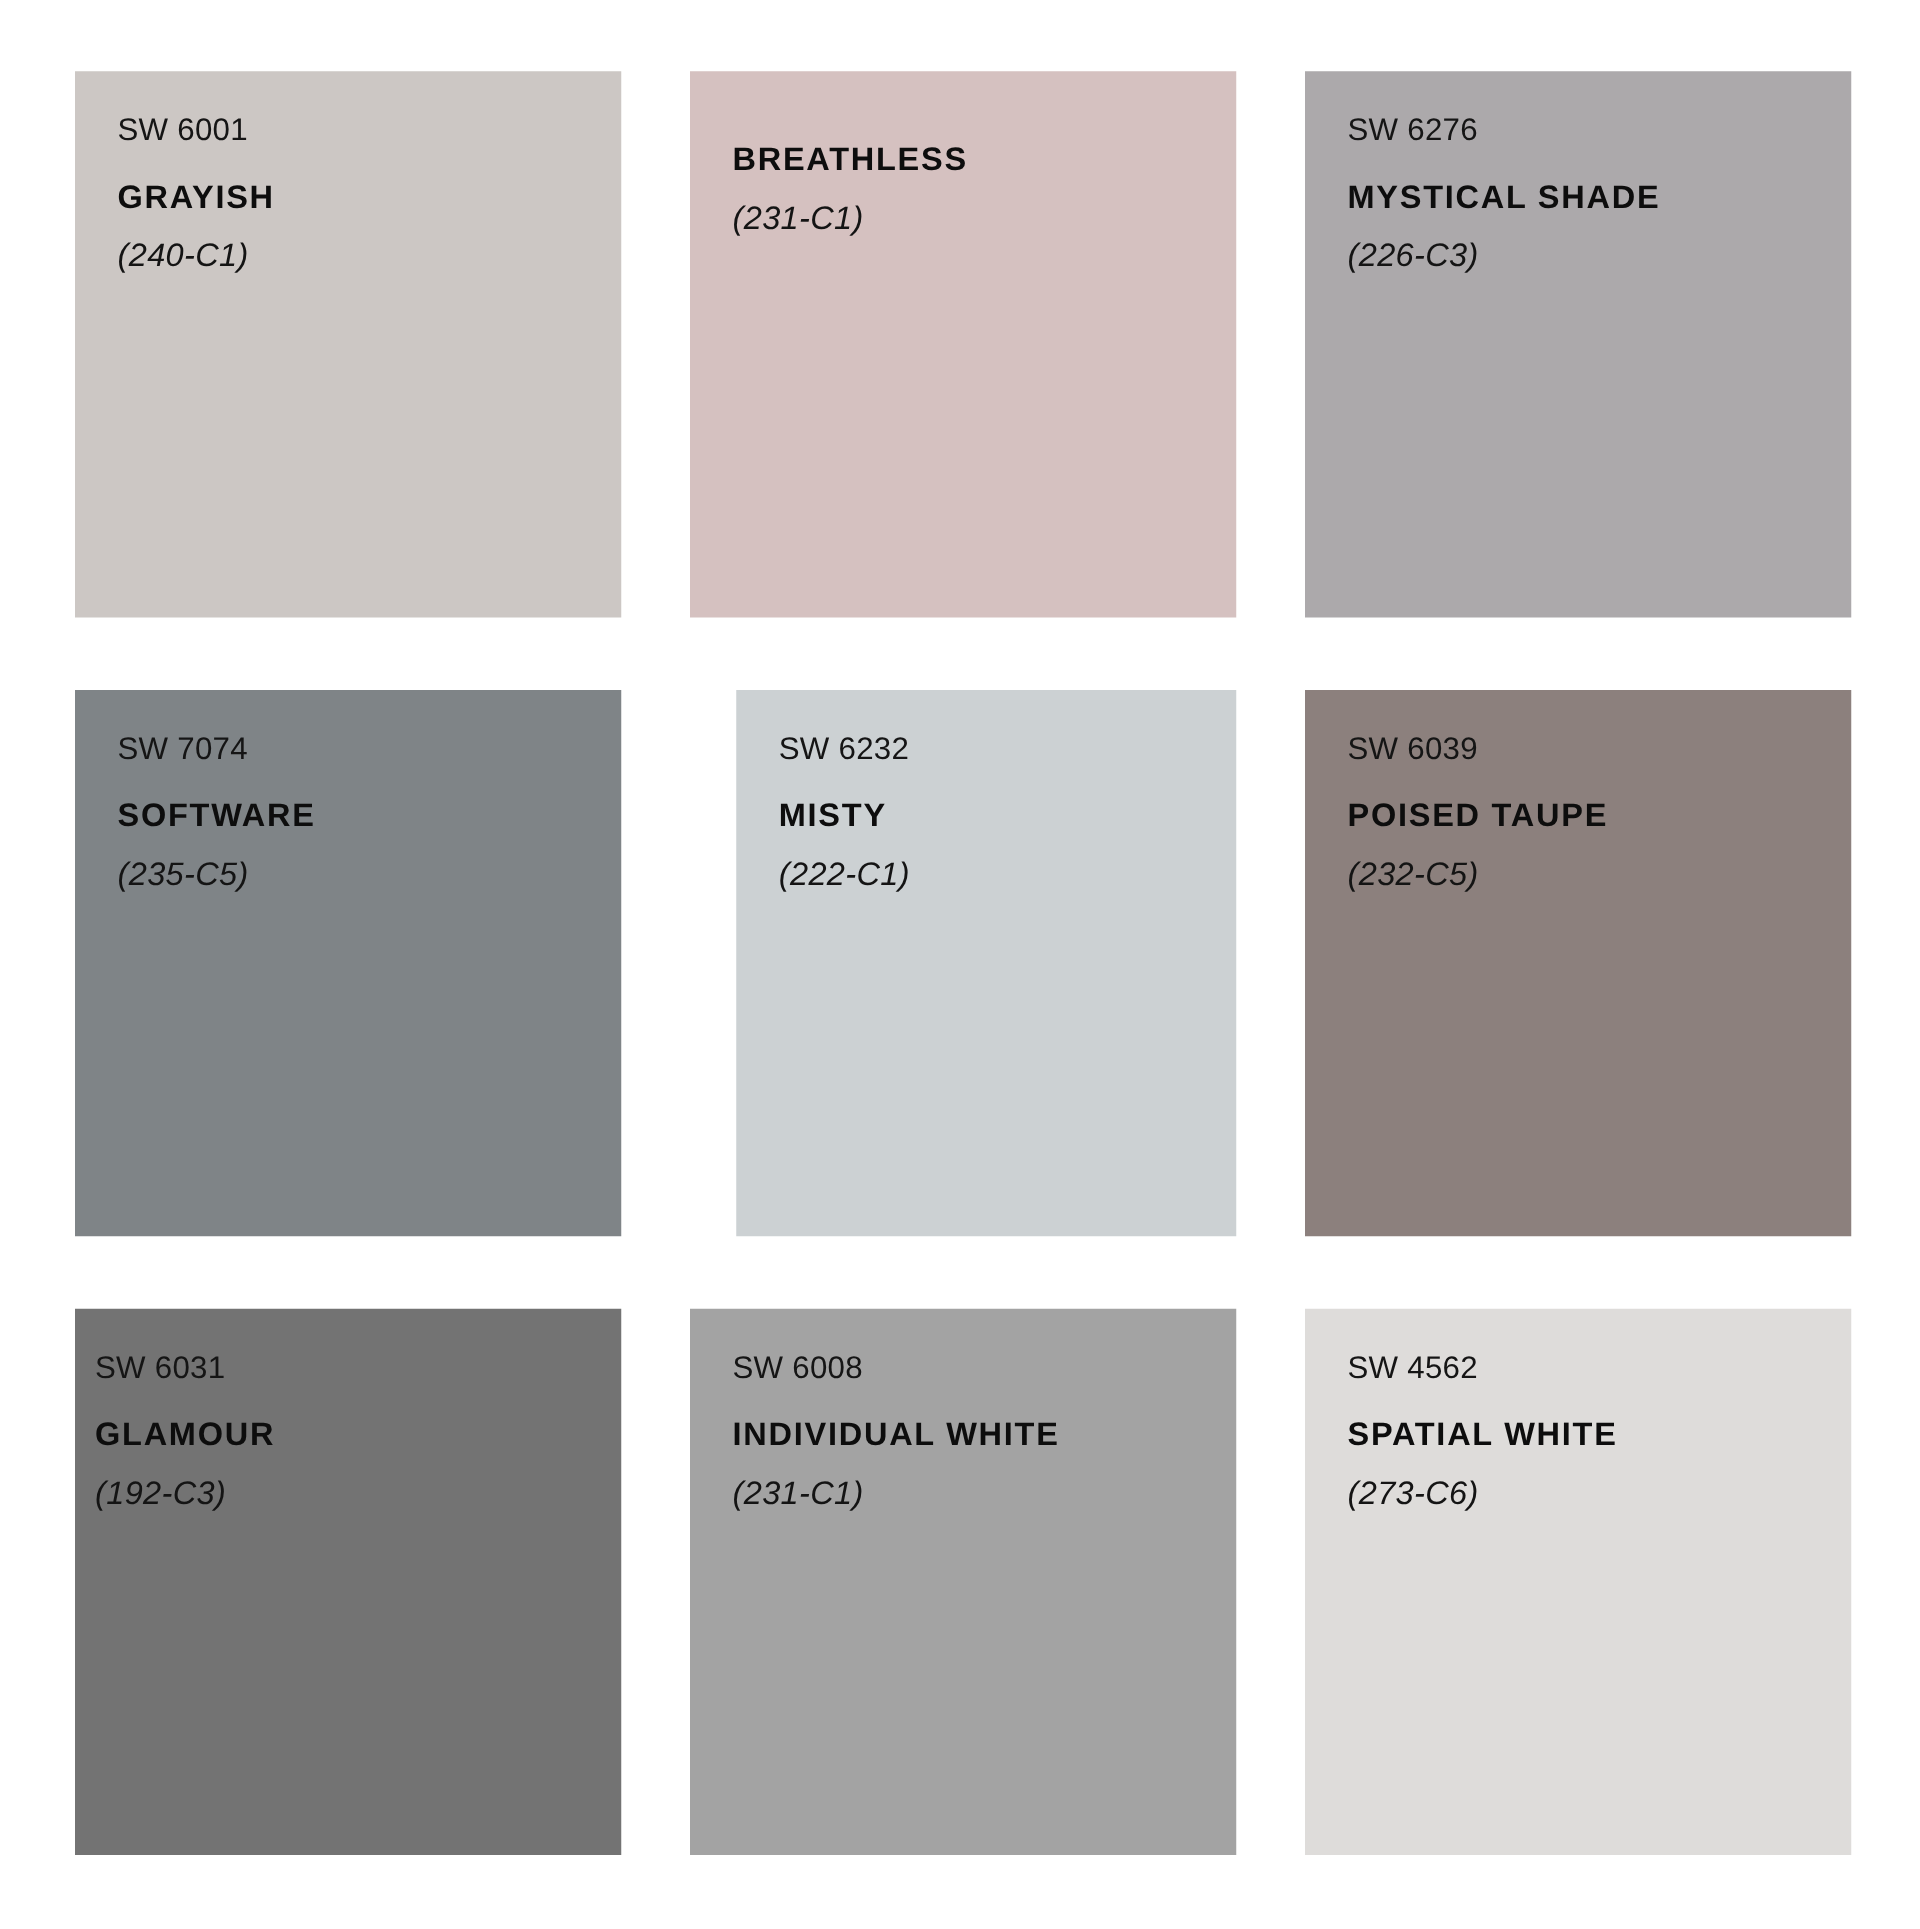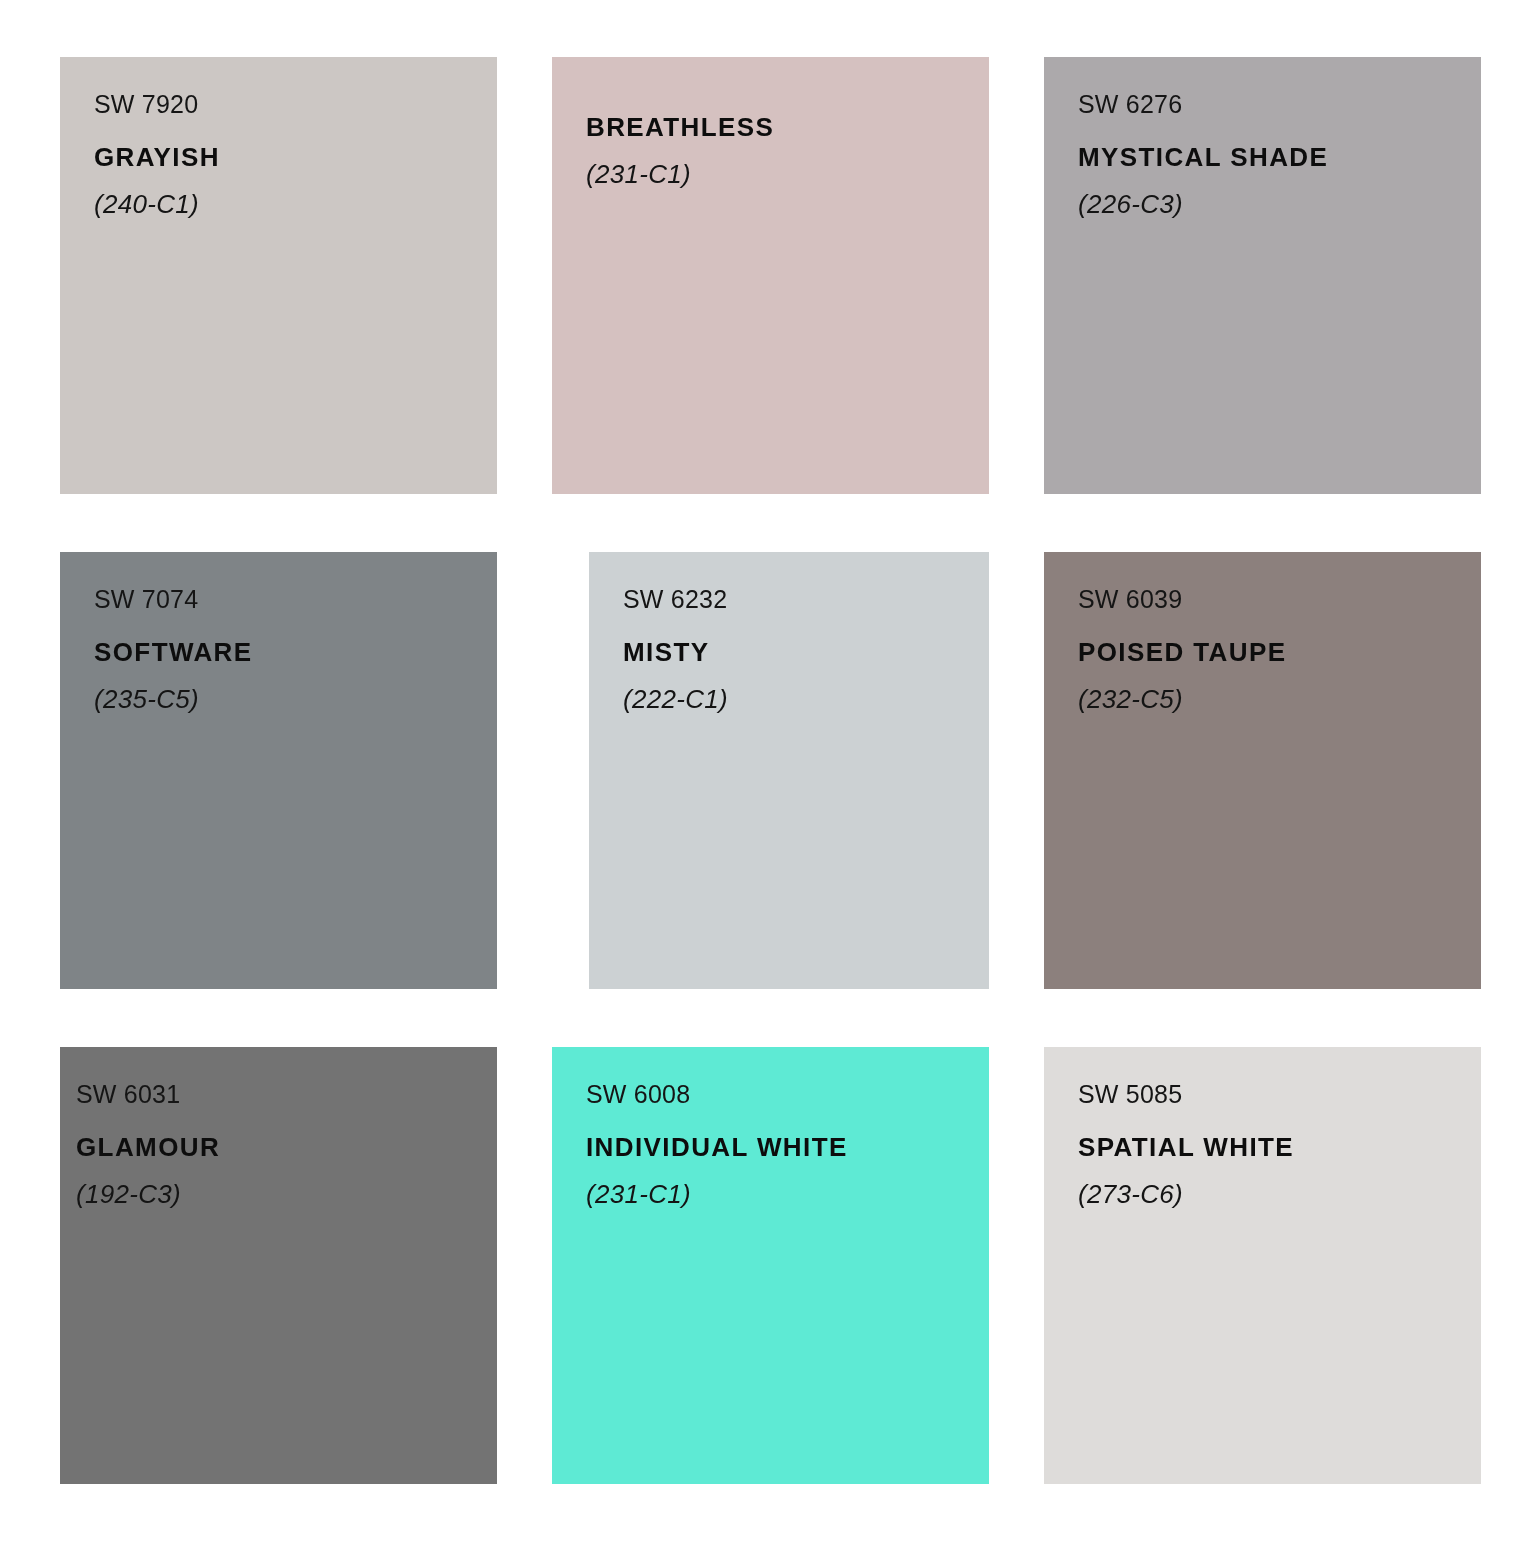--- a/index.html
+++ b/index.html
@@ -61,21 +61,21 @@
     line-height: 1.2;
     white-space: nowrap;
   }
 </style>
 </head>
 <body style="background-color: rgb(255, 255, 255);">
 
 <div id="palette-board">
 
   <div class="swatch-card" style="background-color: rgb(204, 199, 196);">
-    <div class="swatch-code">SW 7920</div>
+    <div class="swatch-code">SW 6001</div>
     <div class="swatch-name">GRAYISH</div>
     <div class="swatch-ref">(240-C1)</div>
   </div>
 
   <div class="swatch-card" style="background-color: rgb(213, 193, 192);">
     <div class="swatch-name">BREATHLESS</div>
     <div class="swatch-ref">(231-C1)</div>
   </div>
 
   <div class="swatch-card" style="background-color: rgb(172, 169, 171);">
@@ -101,25 +101,25 @@
     <div class="swatch-name">POISED TAUPE</div>
     <div class="swatch-ref">(232-C5)</div>
   </div>
 
   <div class="swatch-card" style="background-color: #737373; padding-left: 16px;">
     <div class="swatch-code">SW 6031</div>
     <div class="swatch-name">GLAMOUR</div>
     <div class="swatch-ref">(192-C3)</div>
   </div>
 
-  <div class="swatch-card" style="background-color: #5eead4;">
+  <div class="swatch-card" style="background-color: #a3a3a3;">
     <div class="swatch-code">SW 6008</div>
     <div class="swatch-name">INDIVIDUAL WHITE</div>
     <div class="swatch-ref">(231-C1)</div>
   </div>
 
   <div class="swatch-card" style="background-color: rgb(222, 220, 218);">
-    <div class="swatch-code">SW 5085</div>
+    <div class="swatch-code">SW 4562</div>
     <div class="swatch-name">SPATIAL WHITE</div>
     <div class="swatch-ref">(273-C6)</div>
   </div>
 
 </div>
 
 </body></html>

